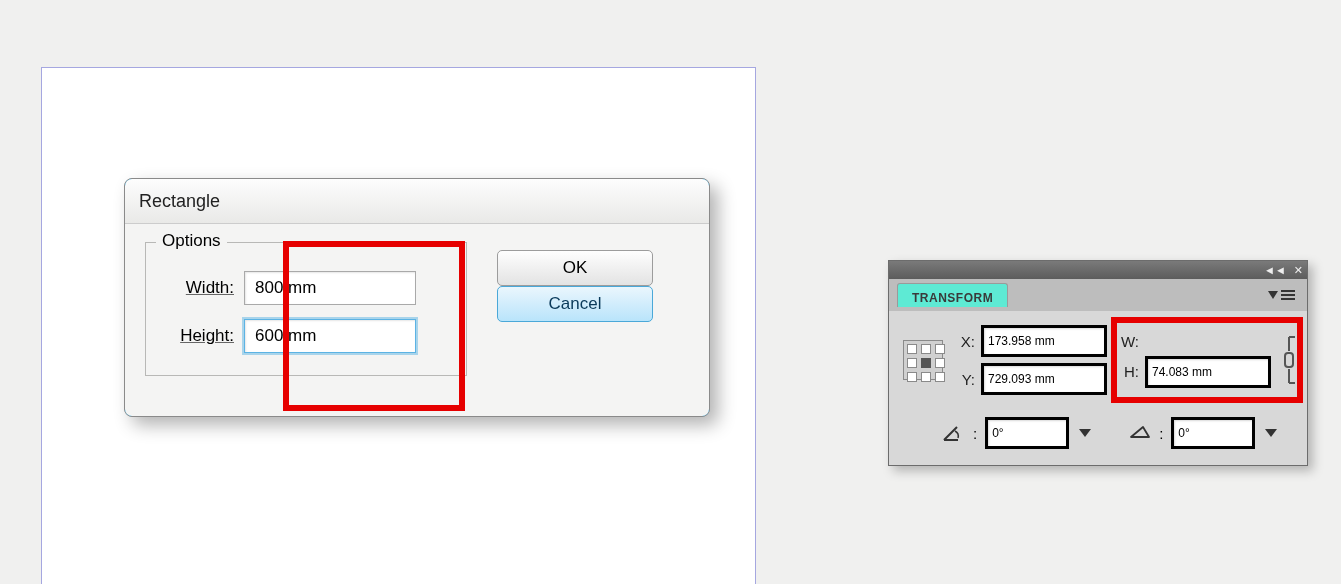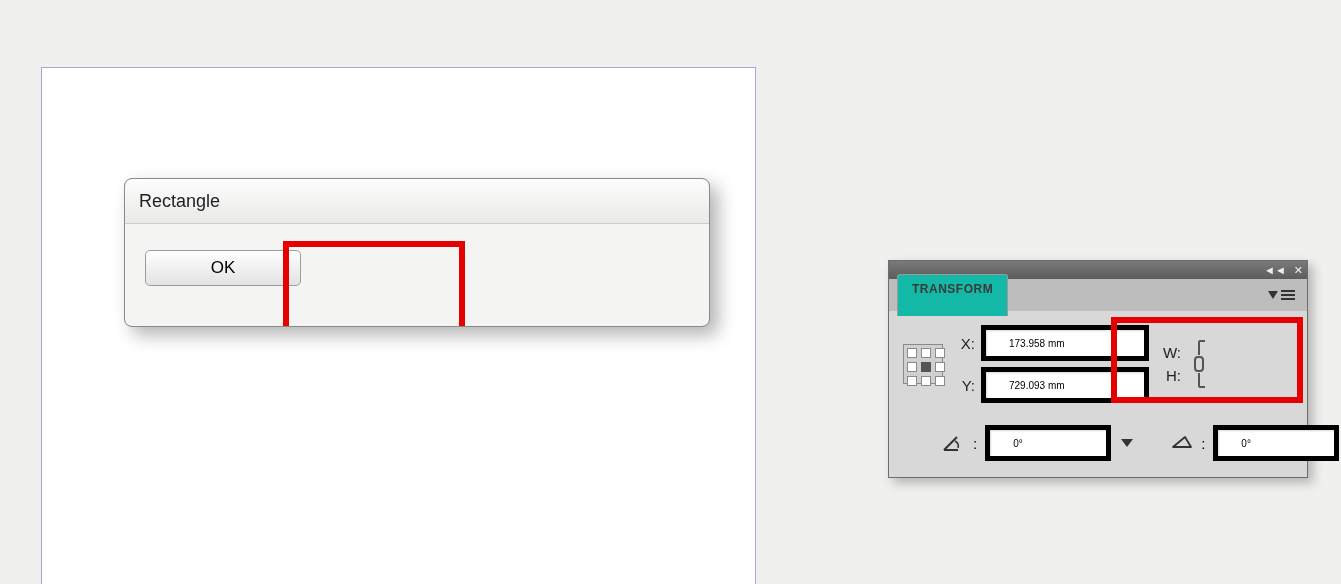--- a/index.html
+++ b/index.html
@@ -3,32 +3,32 @@
 <meta charset="utf-8">
 <style>
 html,body{margin:0;padding:0;width:1341px;height:584px;background:#f0f0ef;font-family:"Segoe UI",Tahoma,Arial,sans-serif;font-size:13px;color:#000;overflow:hidden}
 .artboard{position:absolute;left:41px;top:67px;width:713px;height:517px;background:#fff;border:1px solid #a5a7e0}
 
 
 .panel{position:absolute;left:888px;top:260px;width:418px;background:#d8d8d8;border:1px solid #6c6c6c;box-shadow:5px 5px 10px rgba(0,0,0,.25)}
 .panel-titlebar{height:18px;background:linear-gradient(#7a7a7a,#5c5c5c);display:flex;justify-content:flex-end;align-items:center;padding:0 4px;gap:8px}
 .panel-titlebar .tb-btn{color:#eee;font-size:11px;line-height:1;cursor:pointer}
 .panel-tabs{display:flex;align-items:center;height:32px;background:#bdbdbd;padding:0 8px}
-.panel-tab{font-size:12px;font-weight:bold;letter-spacing:.5px;color:#3a3a3a;padding:7px 14px 20px;background:#14b8a6;border:1px solid #9a9a9a;border-bottom:none;border-radius:3px 3px 0 0}
+.panel-tab{font-size:12px;font-weight:bold;letter-spacing:.5px;color:#3a3a3a;padding:7px 14px 2px;background:#5eead4;border:1px solid #9a9a9a;border-bottom:none;border-radius:3px 3px 0 0}
 .panel-menu{margin-left:auto;display:flex;align-items:center;gap:3px;padding-right:4px}
 .panel-menu svg{display:block}
 .panel-body{background:#d8d8d8;padding:14px 10px 16px 14px}
 .xf-grid{display:flex;gap:10px;align-items:center}
 .ref-point{width:40px;height:40px;border:1px solid #8a8a8a;background:#d0d0d0;display:grid;grid-template-columns:repeat(3,1fr);grid-template-rows:repeat(3,1fr);gap:4px;padding:3px;box-sizing:border-box}
 .ref-point span{width:8px;height:8px;background:#fff;border:1px solid #8a8a8a}
 .ref-point .sel{background:#555;border-color:#555}
 .pair-col{display:flex;flex-direction:column;gap:6px}
 .pair{display:flex;align-items:center;gap:6px}
 .pair label{font-size:15px;width:22px;text-align:right;color:#222}
-.fld{background:#fff;border:5px solid #000000;height:26px;width:112px;padding:0 23px;font-size:10px;display:flex;align-items:center;box-shadow:inset 1px 1px 2px rgba(0,0,0,.15)}
+.fld{background:#fff;border:3px solid #000000;height:26px;width:112px;padding:0 4px;font-size:12px;display:flex;align-items:center;box-shadow:inset 1px 1px 2px rgba(0,0,0,.15)}
 .link-col{display:flex;flex-direction:column;justify-content:center;align-items:center;height:60px;color:#555}
 .row2{display:flex;gap:36px;align-items:center;margin-top:22px;padding-left:40px}
 .ang{display:flex;align-items:center;gap:8px}
 .ang .fld{width:70px}
 .dd-arrow{width:16px;height:16px;display:flex;align-items:center;justify-content:center}
 .dd-arrow svg{display:block}
 .hilite{position:absolute;border:6px solid #e60000;pointer-events:none}
 
 
 .dialog{position:absolute;left:124px;top:178px;width:584px;background:#0ea5e9;border:1px solid #8a8a8a;border-radius:8px;box-shadow:8px 8px 18px rgba(0,0,0,.30);overflow:hidden}
@@ -45,22 +45,34 @@
 .btn.accent{border:1px solid #4aa8d8;background:linear-gradient(#eaf6fd,#b9e4fb);color:#0a3a5a}
 </style>
 </head>
 <body>
 
 <div class="artboard"></div>
 
 <div class="dialog">
   <div class="dlg-titlebar">Rectangle</div>
   <div class="dlg-body">
+    <div class="fieldset">
+      <span class="legend">Options</span>
+      <div class="frow">
+        <label>Width:</label>
+        <div class="inp">800 mm</div>
+      </div>
+      <div class="frow">
+        <label>Height:</label>
+        <div class="inp focus">600 mm</div>
+      </div>
+    </div>
     <div class="btn-col">
       <div class="btn">OK</div>
+      <div class="btn accent">Cancel</div>
     </div>
   </div>
   <div class="hilite" style="left:158px;top:62px;width:170px;height:158px"></div>
 </div>
 
 <div class="panel">
   <div class="panel-titlebar">
     <span class="tb-btn">◄◄</span>
     <span class="tb-btn">✕</span>
   </div>
@@ -99,20 +111,21 @@
           <label>Y:</label>
           <div class="fld">729.093 mm</div>
         </div>
       </div>
       <div class="pair-col">
         <div class="pair">
           <label>W:</label>
         </div>
         <div class="pair">
           <label>H:</label>
+          <div class="fld">74.083 mm</div>
         </div>
       </div>
       <div class="link-col">
         <svg width="16" height="50" viewBox="0 0 16 50">
           <path d="M8 2 h6 M8 2 v14 M8 48 h6 M8 48 v-14" stroke="#555" stroke-width="2" fill="none"></path>
           <rect x="4" y="18" width="8" height="14" rx="3" fill="none" stroke="#555" stroke-width="2"></rect>
         </svg>
       </div>
     </div>
 

